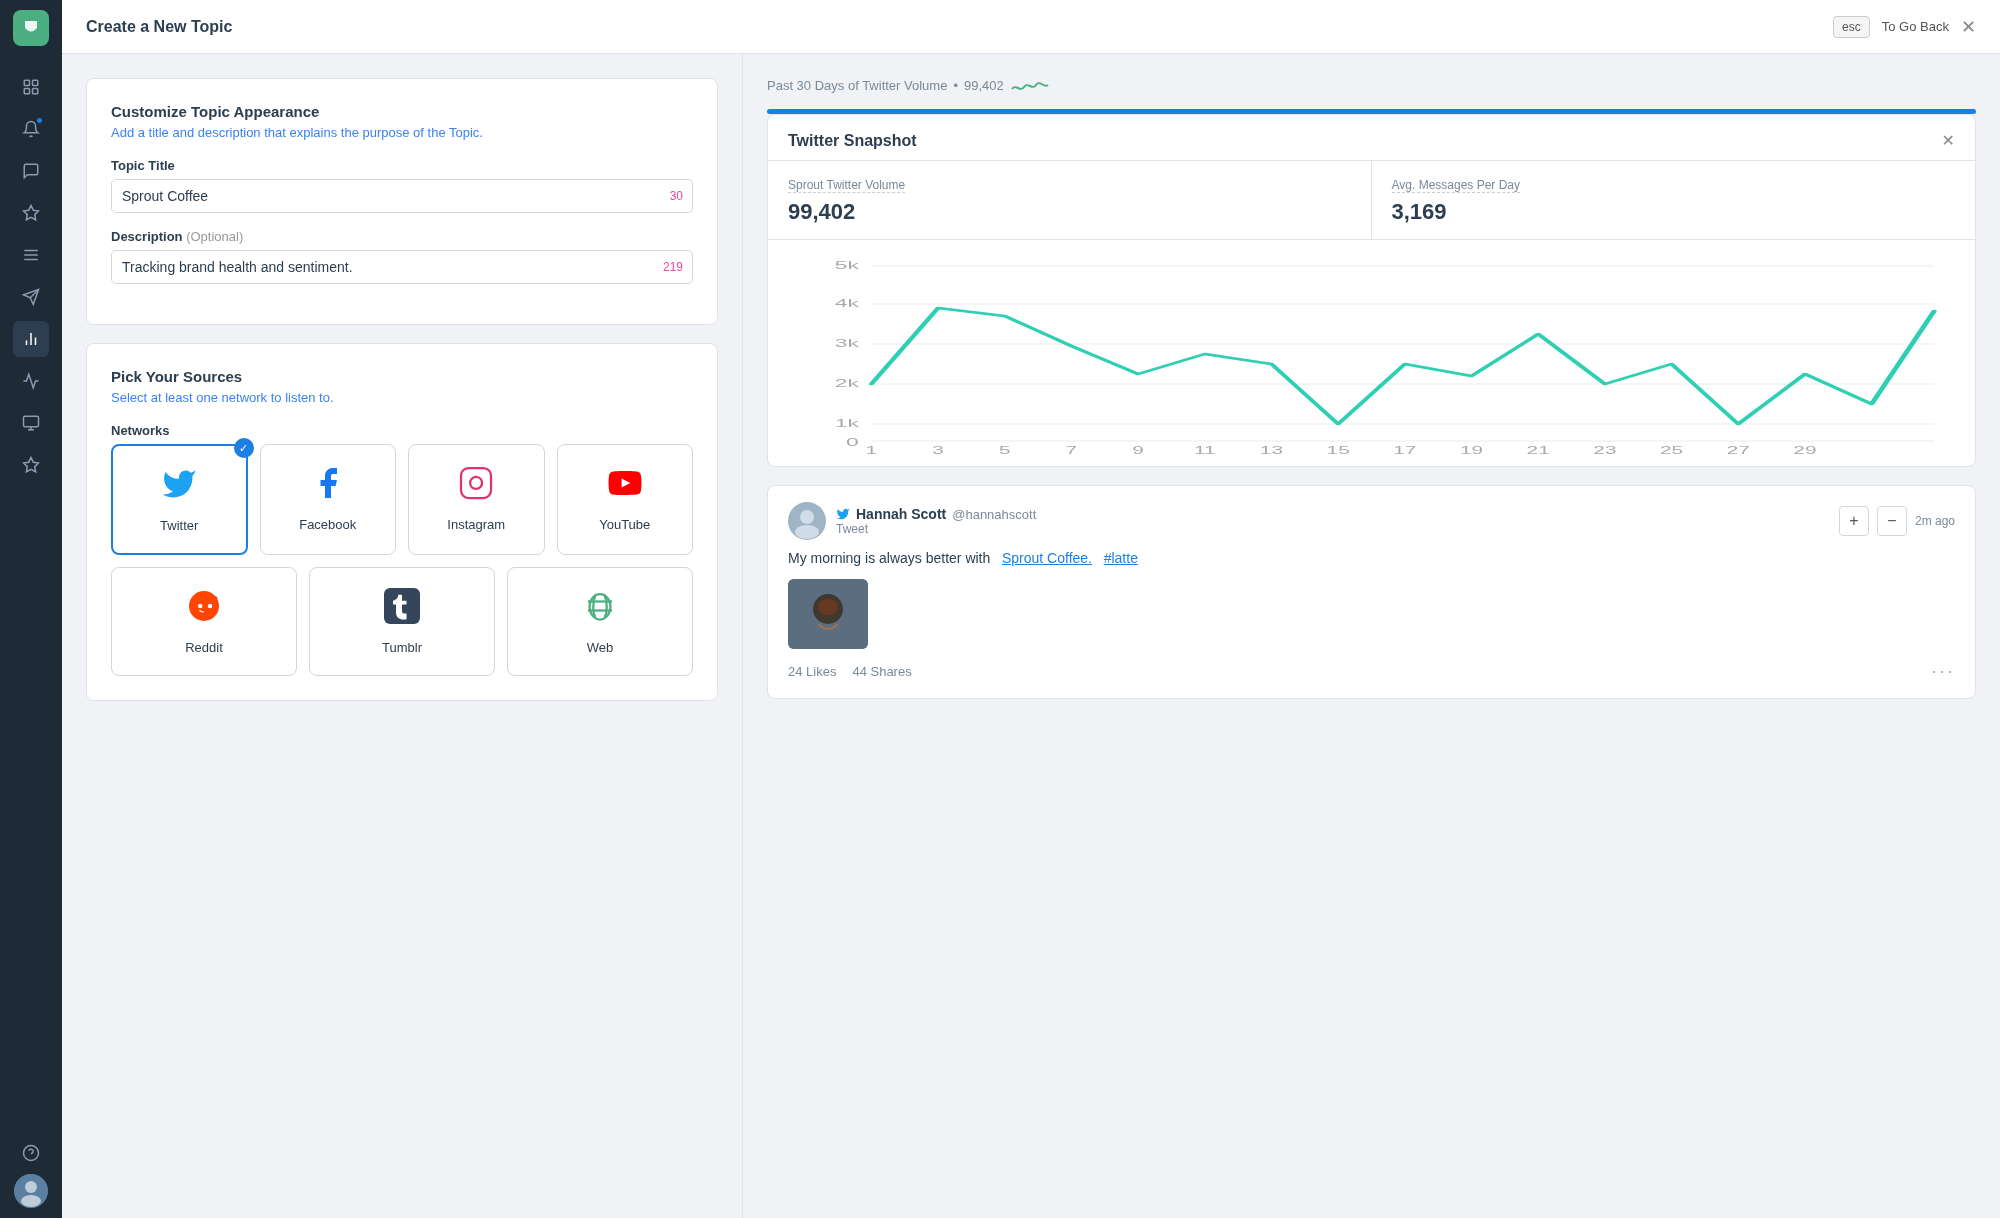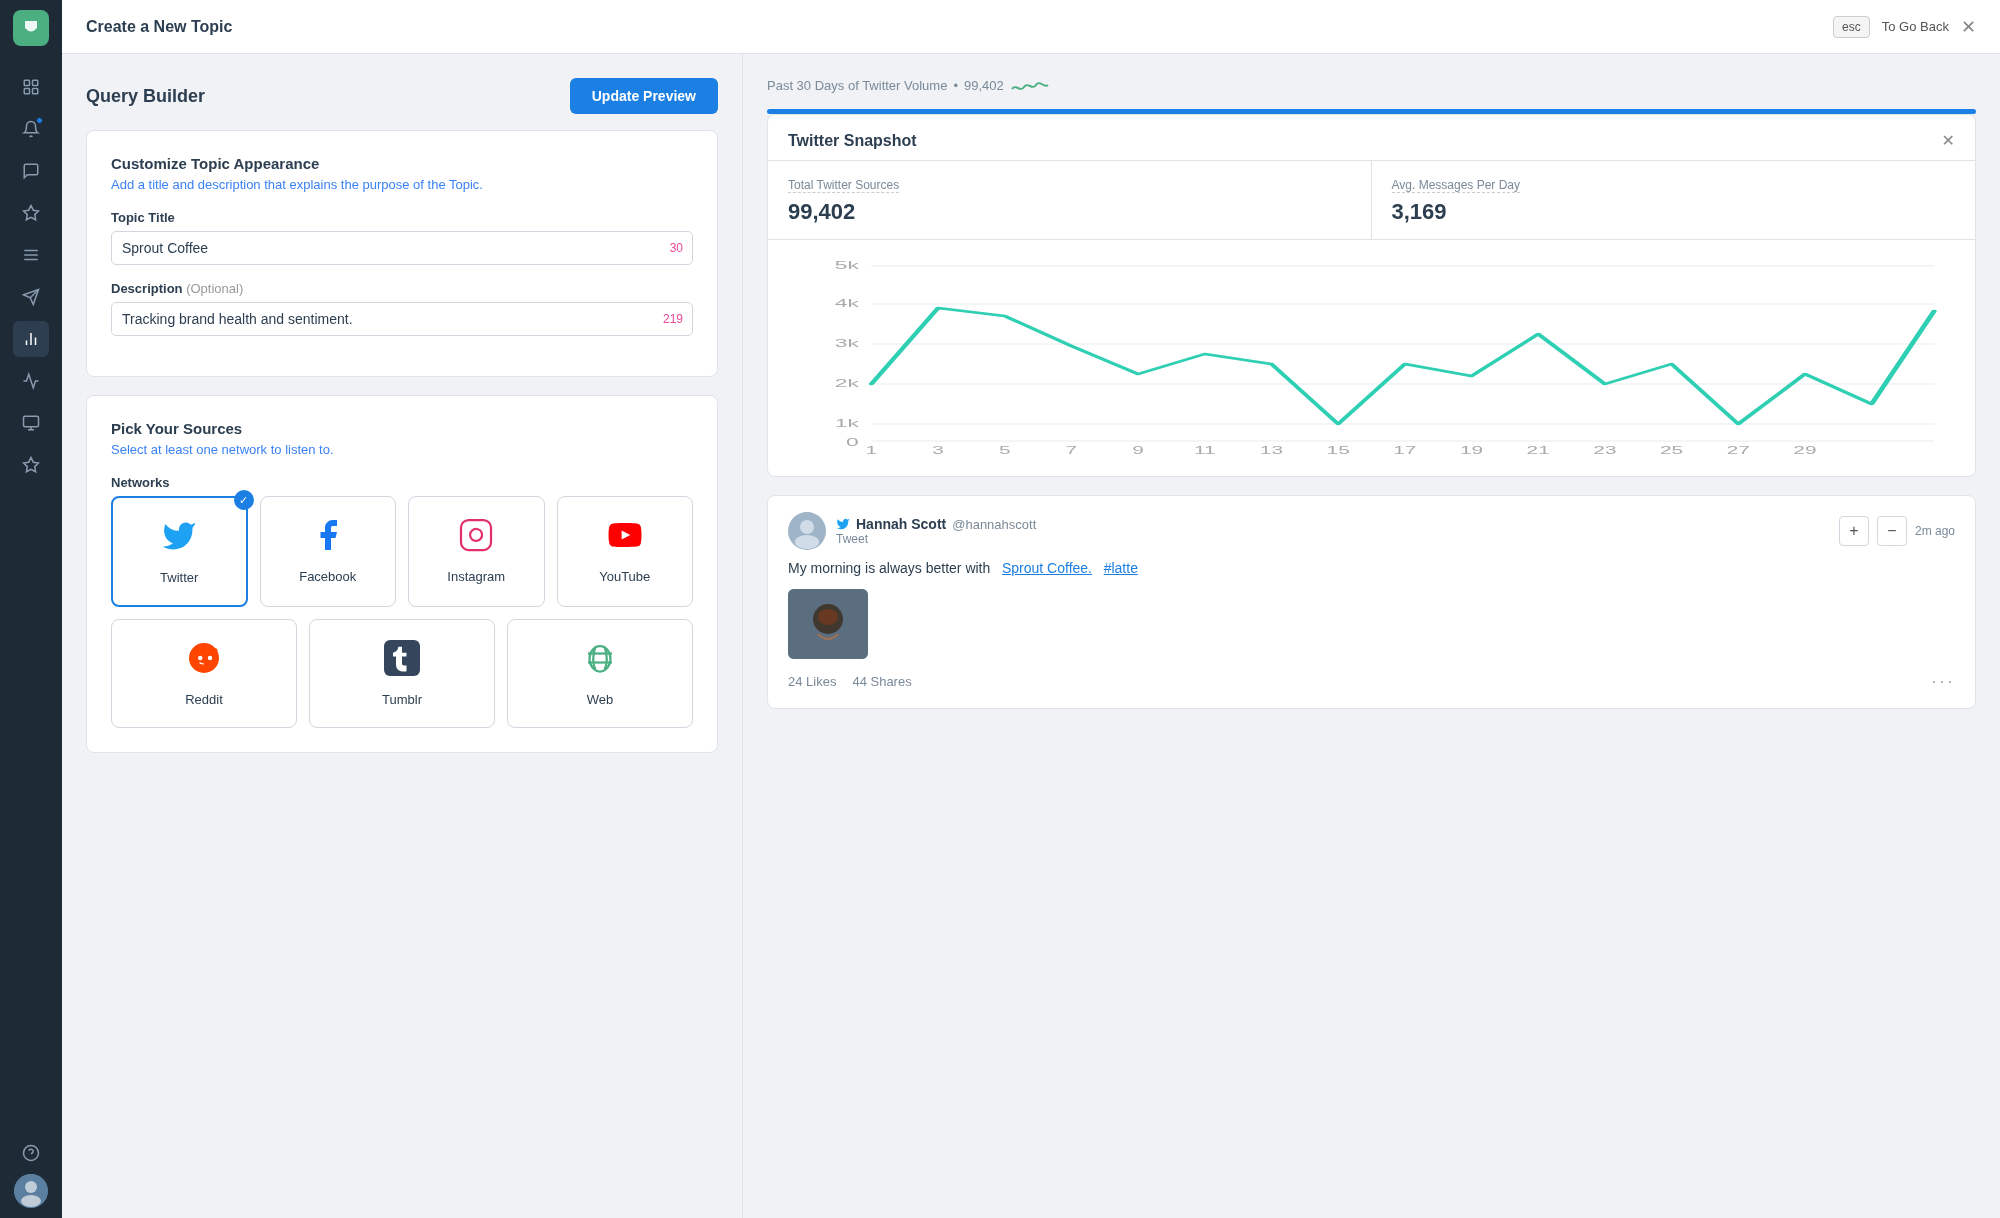--- a/index.html
+++ b/index.html
@@ -228,21 +228,21 @@
     .stat-label {
       font-size: 12px;
       color: #7a8a99;
       border-bottom: 1px dashed #ccc;
       display: inline-block;
       margin-bottom: 6px;
     }
     .stat-value { font-size: 22px; font-weight: 700; color: #2c3e50; }
 
     
-    .chart-container { padding: 16px 20px 16px; }
+    .chart-container { padding: 16px 20px 6px; }
     .chart-svg { width: 100%; height: 200px; }
 
     
     .tweet-card {
       background: #fff;
       border-radius: 8px;
       border: 1px solid #e0e4e8;
       padding: 16px 20px;
     }
     .tweet-header {
@@ -394,24 +394,20 @@
       <span class="esc-btn">esc</span>
       <span class="go-back-text">To Go Back</span>
       <button class="close-btn">✕</button>
     </div>
   </div>
 
   <div class="panels">
 
     <div class="left-panel">
 
-      <div class="panel-section-title">
-        <span>Query Builder</span>
-        <button class="update-preview-btn">Update Preview</button>
-      </div>
 
       <div class="card">
         <div class="card-title">Customize Topic Appearance</div>
         <div class="card-desc">Add a title and description that explains the purpose of the Topic.</div>
 
         <div class="field-label">Topic Title</div>
         <div class="input-wrapper">
           <input class="input-field" type="text" value="Sprout Coffee" style="">
           <span class="char-count">30</span>
         </div>
@@ -536,21 +532,21 @@
       <div class="blue-bar"></div>
 
       <div class="snapshot-card">
         <div class="snapshot-header">
           <span>Twitter Snapshot</span>
           <button style="background:none;border:none;cursor:pointer;color:#888;font-size:16px;">✕</button>
         </div>
 
         <div class="snapshot-stats">
           <div class="stat-box">
-            <div class="stat-label">Total Twitter Sources</div>
+            <div class="stat-label">Sprout Twitter Volume</div>
             <div class="stat-value">99,402</div>
           </div>
           <div class="stat-box">
             <div class="stat-label">Avg. Messages Per Day</div>
             <div class="stat-value">3,169</div>
           </div>
         </div>
 
         <div class="chart-container">
           <svg class="chart-svg" viewBox="0 0 560 200" preserveAspectRatio="none">

